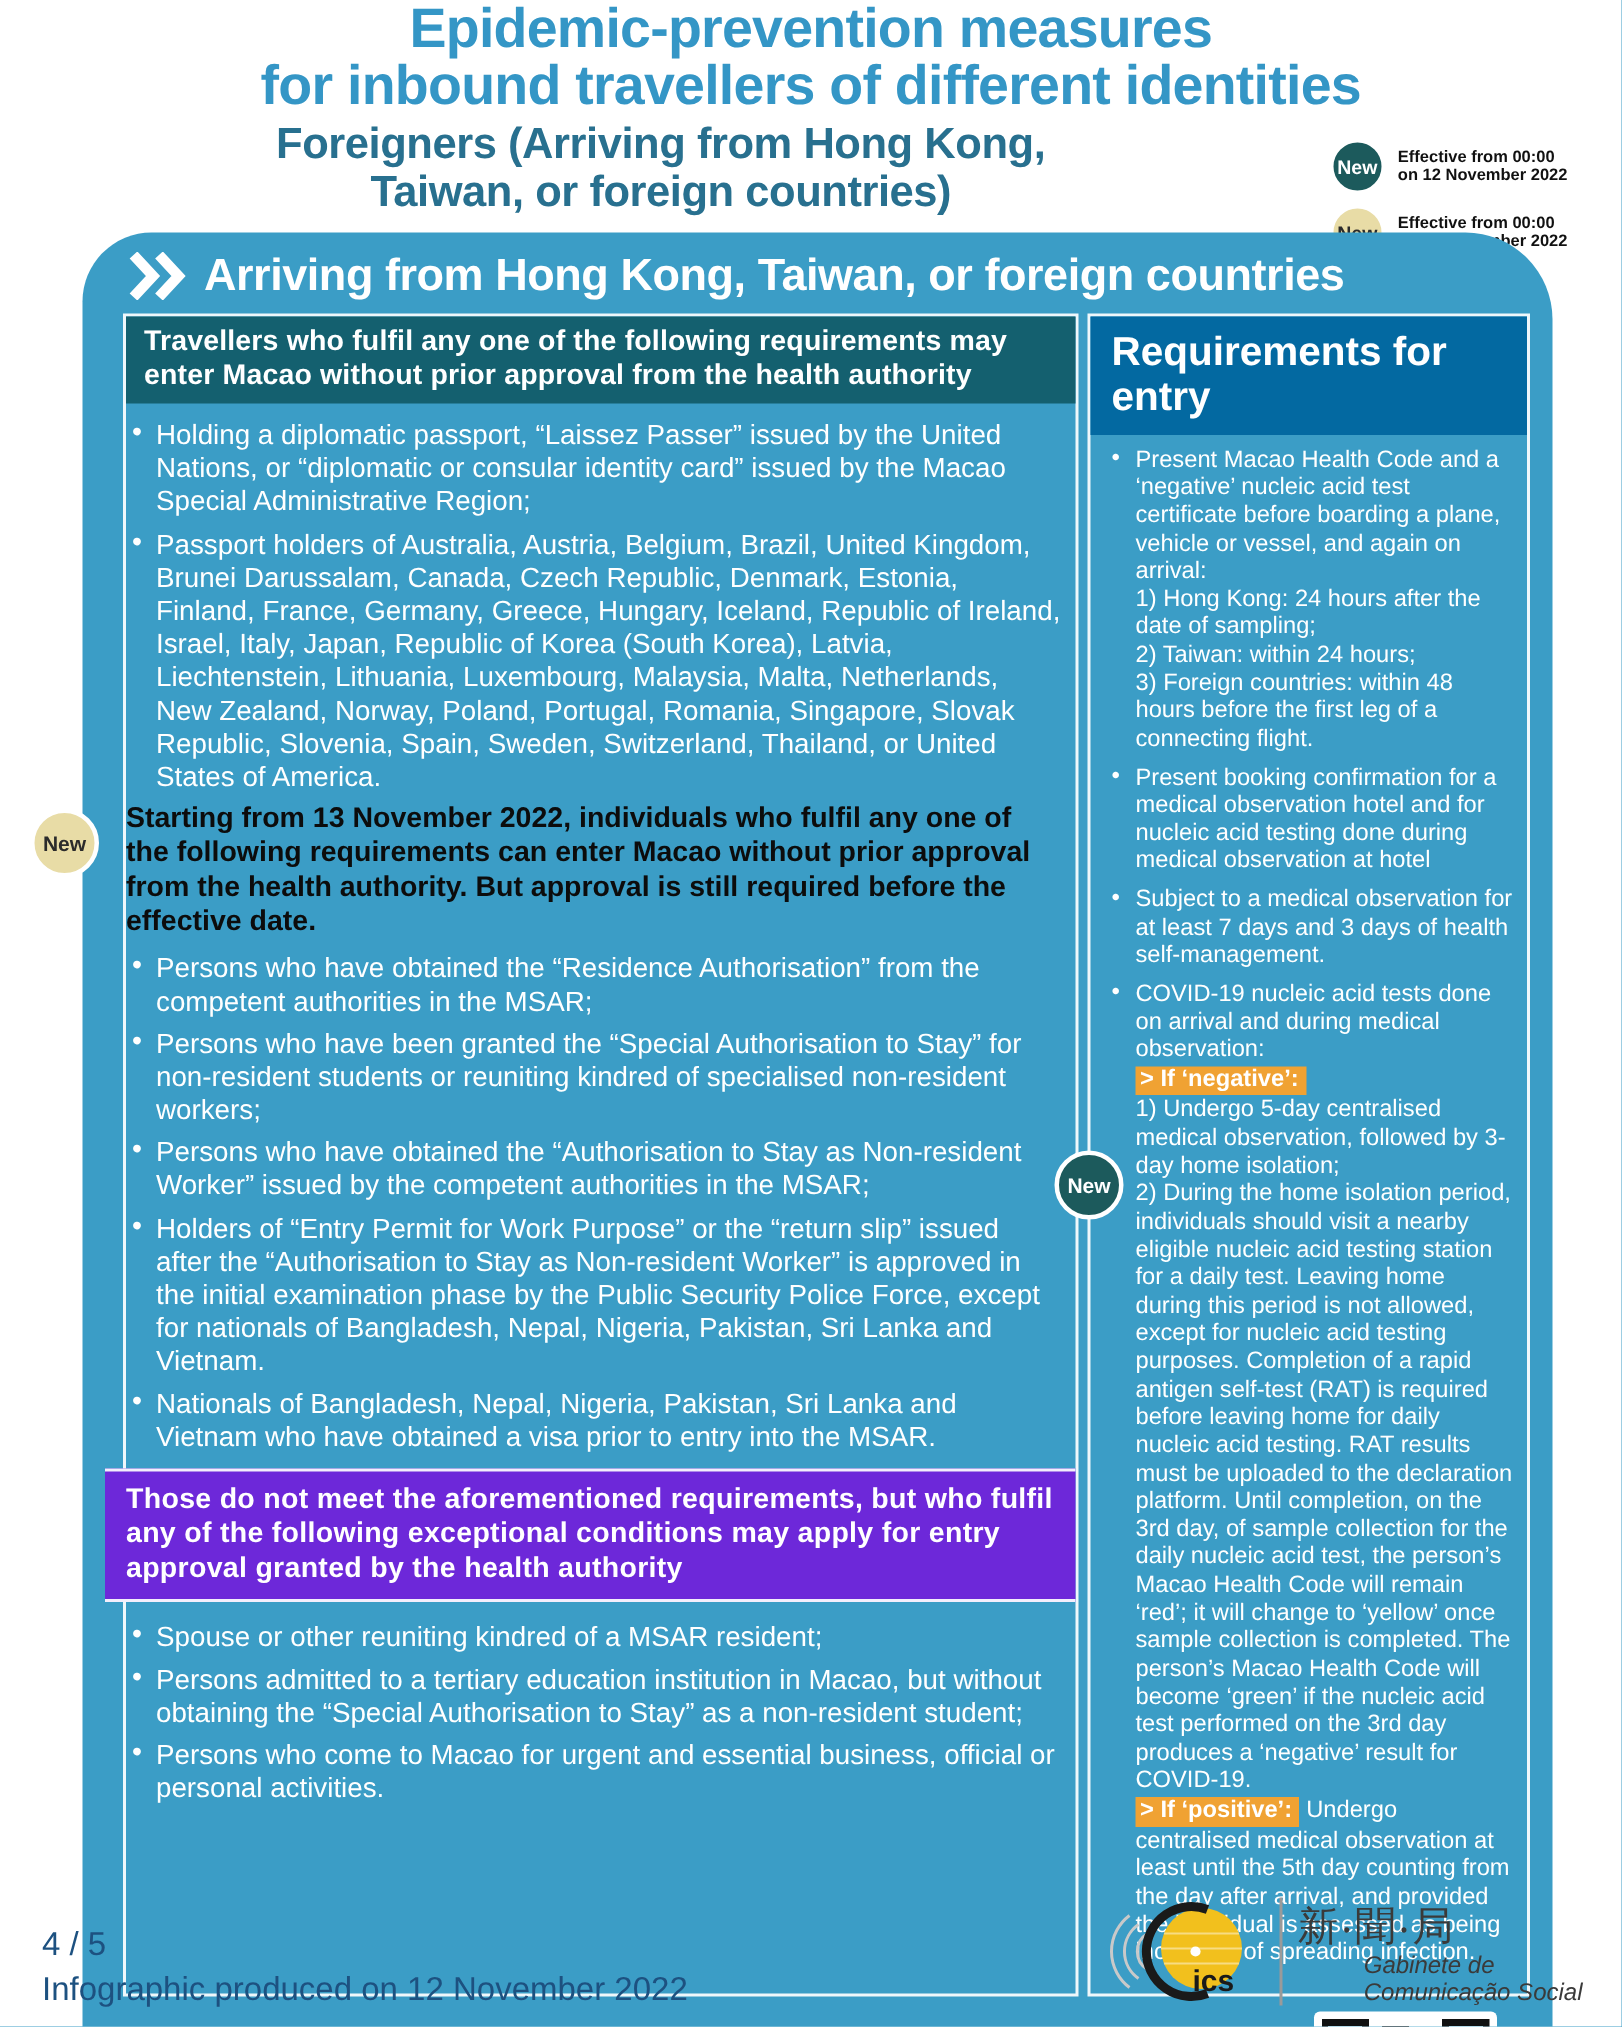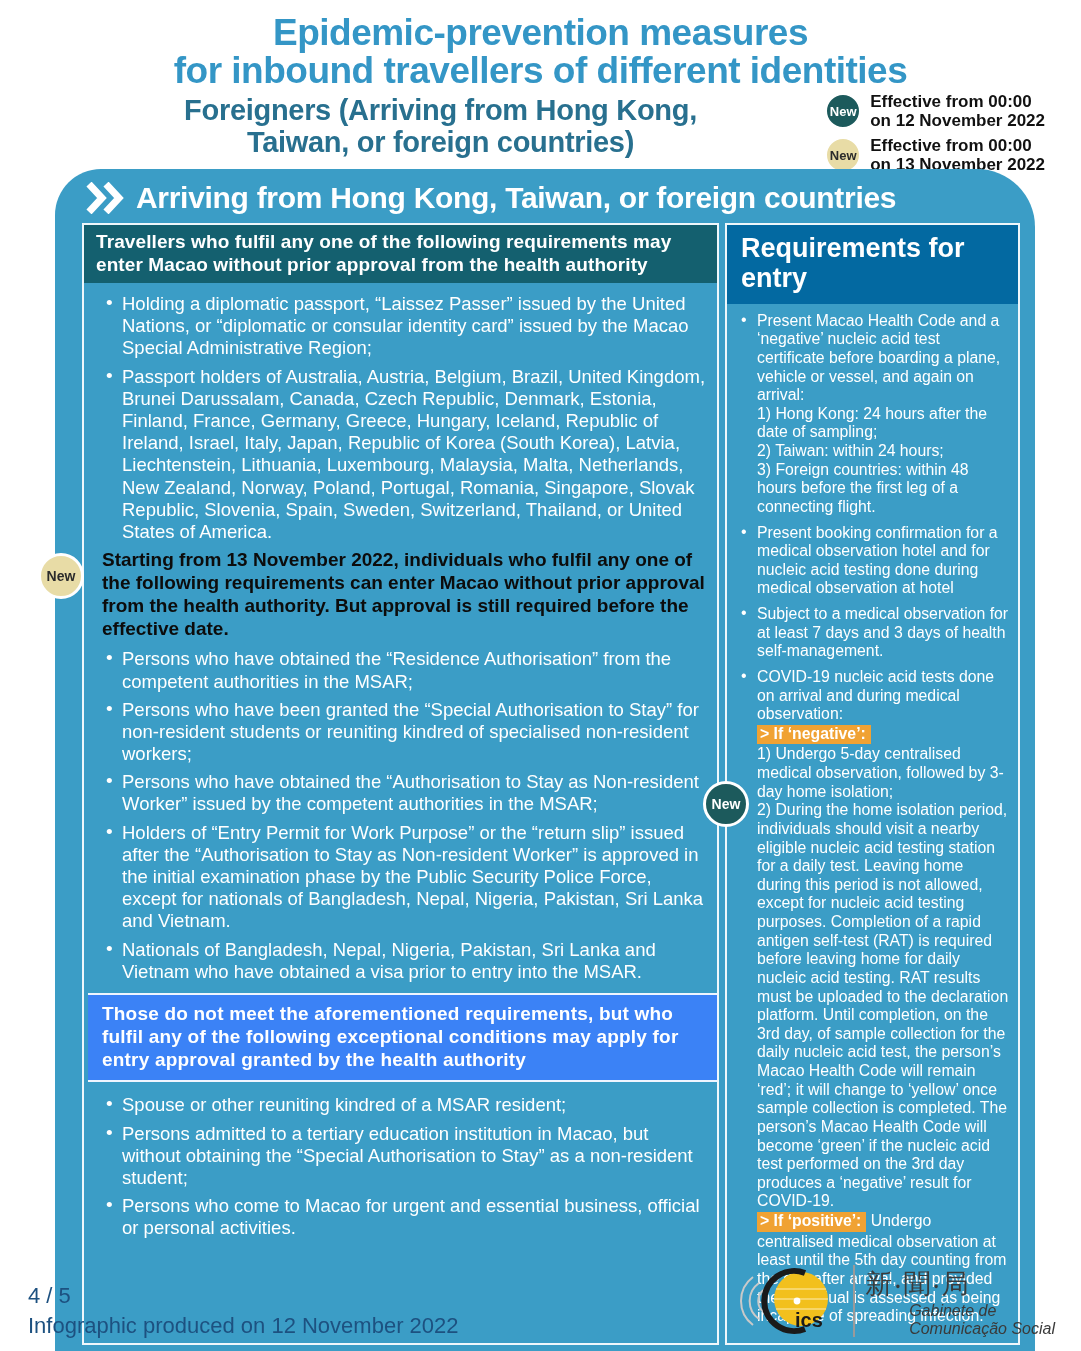--- a/index.html
+++ b/index.html
@@ -6,33 +6,33 @@
   html,body { width:1081px; height:1351px; }
   body {
     background:#ffffff;
     font-family:"Liberation Sans", sans-serif;
     position:relative;
     overflow:hidden;
   }
   .pre { white-space:pre-line; }
 
   
-  .top { position:relative; padding-top:14px; }
+  .top { position:relative; }
   .main-title {
     text-align:center; color:#3496c6; font-weight:800;
     font-size:37px; line-height:1.02; letter-spacing:-0.5px;
   }
   .subtitle {
     margin-top:6px; text-align:center; color:#28708f; font-weight:800;
     font-size:29px; line-height:1.1; letter-spacing:-0.3px;
     padding-right:200px;
   }
   .eff-badges { position:absolute; right:36px; top:92px; display:flex; flex-direction:column; gap:6px; }
   .eff-row { display:flex; align-items:center; gap:8px; }
-  .eff-text { color:#111; font-weight:700; font-size:17px; line-height:1.12; }
+  .eff-text { color:#111; font-weight:700; font-size:11px; line-height:1.12; }
   .nb {
     width:38px; height:38px; border-radius:50%; flex:0 0 auto;
     display:flex; align-items:center; justify-content:center;
     font-size:13px; font-weight:700; border:3px solid #fff;
   }
   .nb-teal { background:#1c5a5c; color:#fff; }
   .nb-tan  { background:#e8dca6; color:#2b2b2b; }
 
   
   .container {
@@ -51,39 +51,39 @@
 
   .lhead {
     background:#14606f; color:#fff; font-weight:800;
     font-size:19px; line-height:1.18; padding:6px 12px 7px 12px; letter-spacing:0.1px;
   }
   .rhead {
     background:#0369a1; color:#fff; font-weight:800;
     font-size:27px; line-height:1.1; padding:9px 10px 10px 14px;
   }
 
-  .lbody { padding:10px 10px 8px 18px; color:#fff; }
+  .lbody { padding:10px 10px 8px 0; color:#fff; }
   .rbody { padding:8px 8px 10px 12px; color:#fff; }
 
   ul.blist { list-style:none; }
   ul.blist li {
     position:relative; padding-left:20px; color:#fff;
     font-size:18.5px; line-height:1.2; margin-bottom:6px; font-weight:500;
   }
   ul.blist li::before { content:"•"; position:absolute; left:4px; top:-1px; font-size:19px; }
 
   .new-note {
     position:relative; color:#0c0c0c; font-weight:600;
     font-size:19px; line-height:1.2; margin:4px 0 8px 0;
   }
   .badge-anchor { position:absolute; left:-64px; top:4px; }
   .nb-big { width:46px; height:46px; font-size:14px; }
 
   .olive-head {
-    background:#3b82f6; color:#fff; font-weight:800;
+    background:#6d28d9; color:#fff; font-weight:800;
     font-size:19px; line-height:1.2; letter-spacing:0.2px;
     margin:10px -10px 0 -14px; padding:8px 14px 9px 14px;
     border-top:2px solid rgba(255,255,255,0.92);
     border-bottom:2px solid rgba(255,255,255,0.92);
   }
   .lbody .last { margin-top:12px; }
 
   ul.rlist { list-style:none; }
   ul.rlist li {
     position:relative; padding-left:18px; color:#fff;

